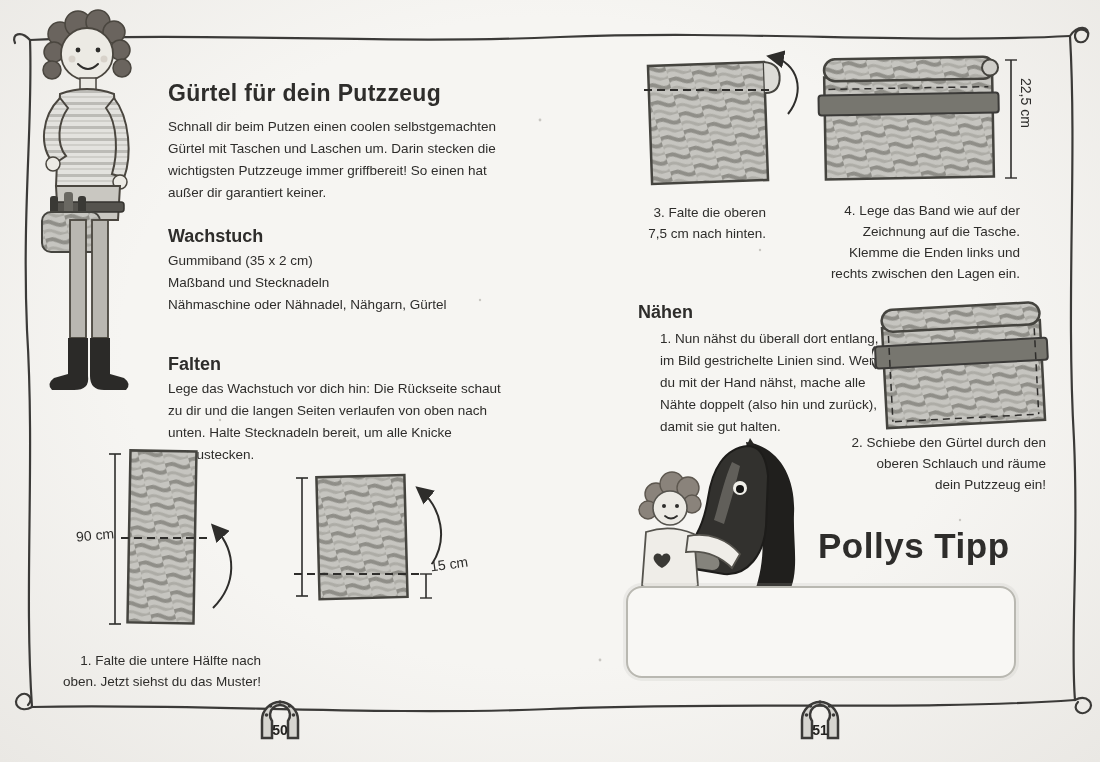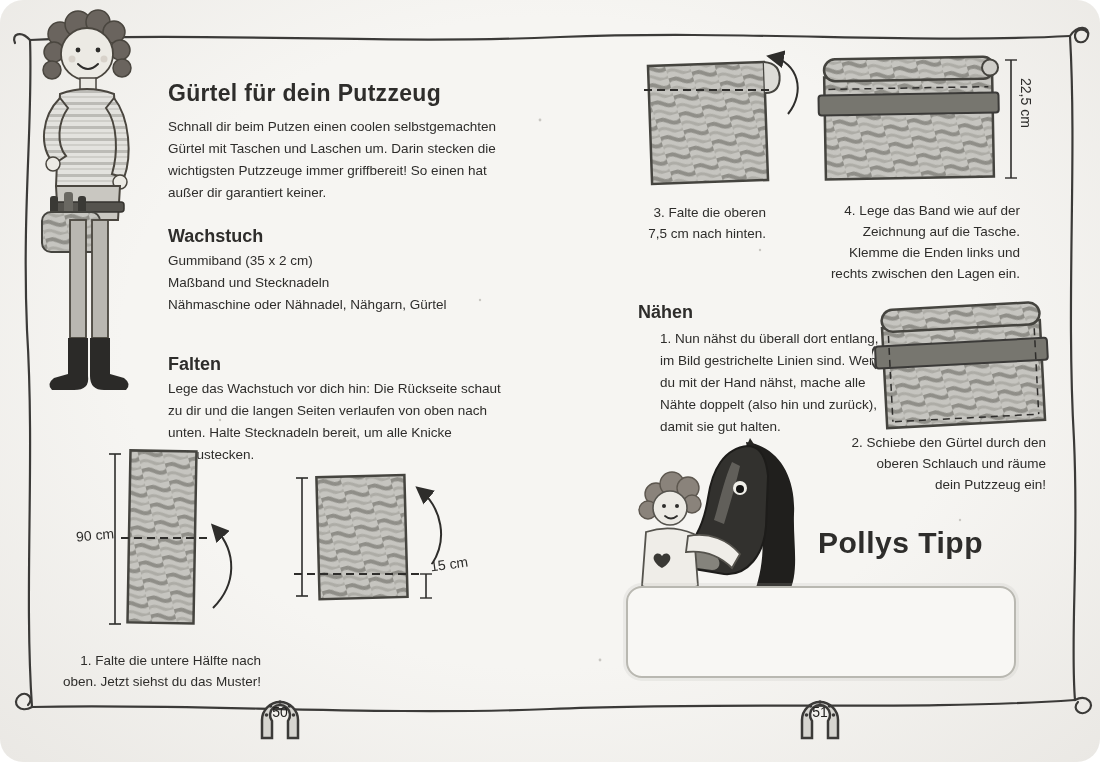--- a/index.html
+++ b/index.html
@@ -1,35 +1,35 @@
 <!DOCTYPE html>
 <html><head>
 <meta charset="utf-8">
 <style>
   * { margin:0; padding:0; box-sizing:border-box; }
   html,body { width:1100px; height:762px; }
   #page {
     position:relative; width:1100px; height:762px; overflow:hidden;
     background: radial-gradient(ellipse at 50% 45%, #f6f5f2 55%, #eae8e4 100%);
-    font-family:"Liberation Sans", sans-serif; color:#2e2d2b;border-radius:23px;
+    font-family:"Liberation Sans", sans-serif; color:#2e2d2b;
   }
   .abs { position:absolute; }
   .title { font-size:23px; font-weight:bold; letter-spacing:.3px; }
   .h2 { font-size:18px; font-weight:bold; }
   .body-text { font-size:13.5px; line-height:22px; }
   .caption { font-size:13.5px; line-height:21px;text-align:right; }
   .dim { font-size:14px; white-space:nowrap; }
   .dim-vertical { writing-mode:vertical-rl; font-size:14px; }
-  .tipp-title { font-size:30px; font-weight:bold; letter-spacing:.5px; }
+  .tipp-title { font-size:35px; font-weight:bold; letter-spacing:.5px; }
   .tip-box {
     background:#f8f7f4; border:2px solid #b9b8b1; border-radius:16px;
     box-shadow: 0 0 0 3px rgba(185,184,177,.18);
   }
-  .pagenum { position:absolute; left:0; right:0; top:18px; text-align:center;
-    font-size:14px; font-weight:normal; color:#232220; }
+  .pagenum { position:absolute; left:0; right:0; top:36px; text-align:center;
+    font-size:14px; font-weight:bold; color:#232220; }
   svg { display:block; }
 </style>
 </head>
 <body>
 
 <div id="page">
 
   <svg width="0" height="0" class="abs" aria-hidden="true">
     <defs>
       <pattern id="fab" width="24" height="18" patternUnits="userSpaceOnUse" patternTransform="rotate(-14)">

